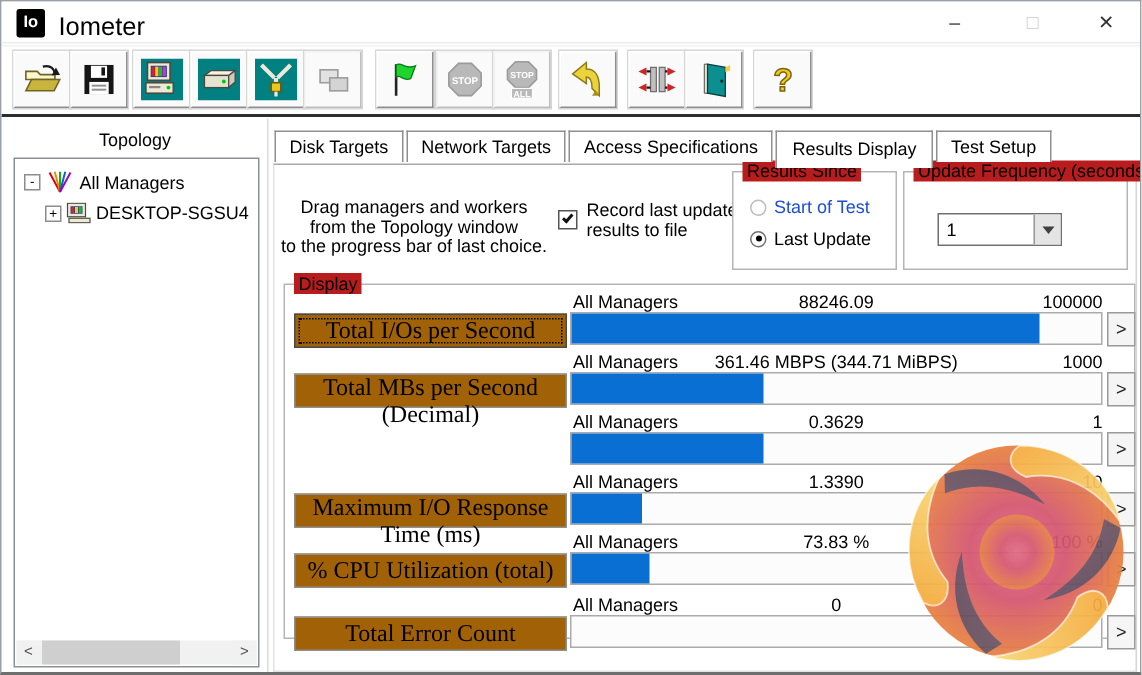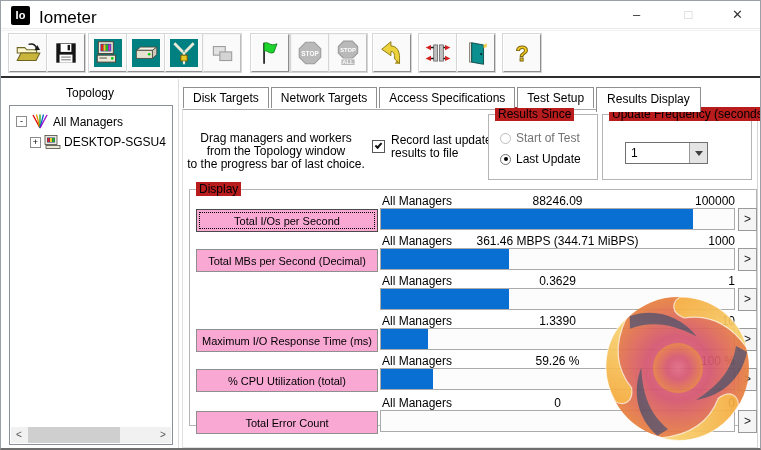--- a/index.html
+++ b/index.html
@@ -51,37 +51,37 @@
     border-left:2px solid #111; border-bottom:2px solid #111; transform:rotate(-48deg); }
   .checkbox-label { position:absolute; left:390px; top:133px; width:110px; line-height:13px; }
   .groupbox { position:absolute; border:1px solid #b5b5b5; background:#fff; }
   .groupbox .legend { position:absolute; top:-8px; left:6px; background:#b91c1c; padding:0 3px; white-space:nowrap; }
   .gb-results { left:487px; top:113px; width:110px; height:66px; }
   .gb-freq { left:601px; top:113px; width:150px; height:66px; }
   .radio-row { position:absolute; left:11px; display:flex; align-items:center; gap:5px; }
   .radio { width:11px; height:11px; border:1px solid #707070; border-radius:50%; background:#fff; position:relative; flex:0 0 auto; }
   .radio.disabled { border-color:#bdbdbd; }
   .radio.selected::after { content:""; position:absolute; left:2.5px; top:2.5px; width:4px; height:4px; background:#000; border-radius:50%; }
-  .radio-label.disabled { color:#737373; }
+  .radio-label.disabled { color:#1d4ed8; }
   .combo { position:absolute; left:22px; top:27px; width:83px; height:22px; border:1px solid #707070; background:#fff; }
   .combo .val { position:absolute; left:5px; top:3px; }
   .combo .drop { position:absolute; right:0; top:0; width:18px; height:100%; background:#e4e4e4; border-left:1px solid #9a9a9a;
     display:flex; align-items:center; justify-content:center; }
   .combo .caret { width:0; height:0; border:4px solid transparent; border-top:5px solid #404040; margin-top:4px; }
   
   .gb-display { left:188px; top:188px; width:568px; height:237px; }
   .drow { position:absolute; left:0; width:100%; height:40px; }
   .bar-head { position:absolute; left:190px; top:0; width:355px; height:13px; }
   .bar-head .scope { position:absolute; left:2px; }
   .bar-head .val { position:absolute; left:0; width:100%; text-align:center; }
   .bar-head .max { position:absolute; right:0; }
   .bar { position:absolute; left:190px; width:355px; height:22px; border:1px solid #ababab; background:#fcfcfc; }
   .bar .fill { height:100%; background:#0a6fd2; }
-  .metric-btn { position:absolute; left:6px; width:182px; height:23px; background:#f9a8d4; border:1px solid #8f8f8f;
-    font-family:Liberation Sans, sans-serif; font-size:11px; color:#000; }
+  .metric-btn { position:absolute; left:6px; width:182px; height:23px; background:#a16207; border:1px solid #8f8f8f;
+    font-family:Liberation Serif, serif; font-size:16px; color:#000; }
   .metric-btn.focused { border:1px solid #4a4a4a; outline:1px dotted #000; outline-offset:-4px; }
   .expand-btn { position:absolute; left:548px; width:19px; height:23px; background:#f5f5f5; border:1px solid #9a9a9a;
     font-family:"Liberation Sans", sans-serif; font-size:12px; color:#222; line-height:19px; }
   
   .watermark { position:absolute; left:601px; top:291px; width:152px; height:152px; z-index:20; pointer-events:none; opacity:.93; }
 </style>
 </head>
 <body>
 
 <div class="window">
@@ -237,22 +237,22 @@
       <div class="thumb"></div>
       <div class="arrow right">&gt;</div>
     </div>
   </div>
   <div class="panel-divider"></div>
 
   <div class="tabstrip">
     <div class="tab">Disk Targets</div>
     <div class="tab">Network Targets</div>
     <div class="tab">Access Specifications</div>
+    <div class="tab active">Results Display</div>
     <div class="tab">Test Setup</div>
-    <div class="tab active">Results Display</div>
   </div>
   <div class="page"></div>
 
   <div class="drag-hint">
     <div>Drag managers and workers</div>
     <div>from the Topology window</div>
     <div>to the progress bar of last choice.</div>
   </div>
 
   <div class="checkbox">
@@ -332,21 +332,21 @@
       <button class="metric-btn" style="top:15px;">Maximum I/O Response Time (ms)</button>
       <div class="bar" style="top:14px;">
           <div class="fill" style="width: 13.39%;"></div>
         </div>
       <button class="expand-btn" style="top:14px;">&gt;</button>
     </div>
 
     <div class="drow" style="top:164px;">
       <div class="bar-head">
         <span class="scope">All Managers</span>
-        <span class="val">59.26 %</span>
+        <span class="val">73.83 %</span>
         <span class="max">100 %</span>
       </div>
       <button class="metric-btn" style="top:15px;">% CPU Utilization (total)</button>
       <div class="bar" style="top:14px;">
           <div class="fill" style="width: 14.63%;"></div>
         </div>
       <button class="expand-btn" style="top:14px;">&gt;</button>
     </div>
 
     <div class="drow" style="top:206px;">

